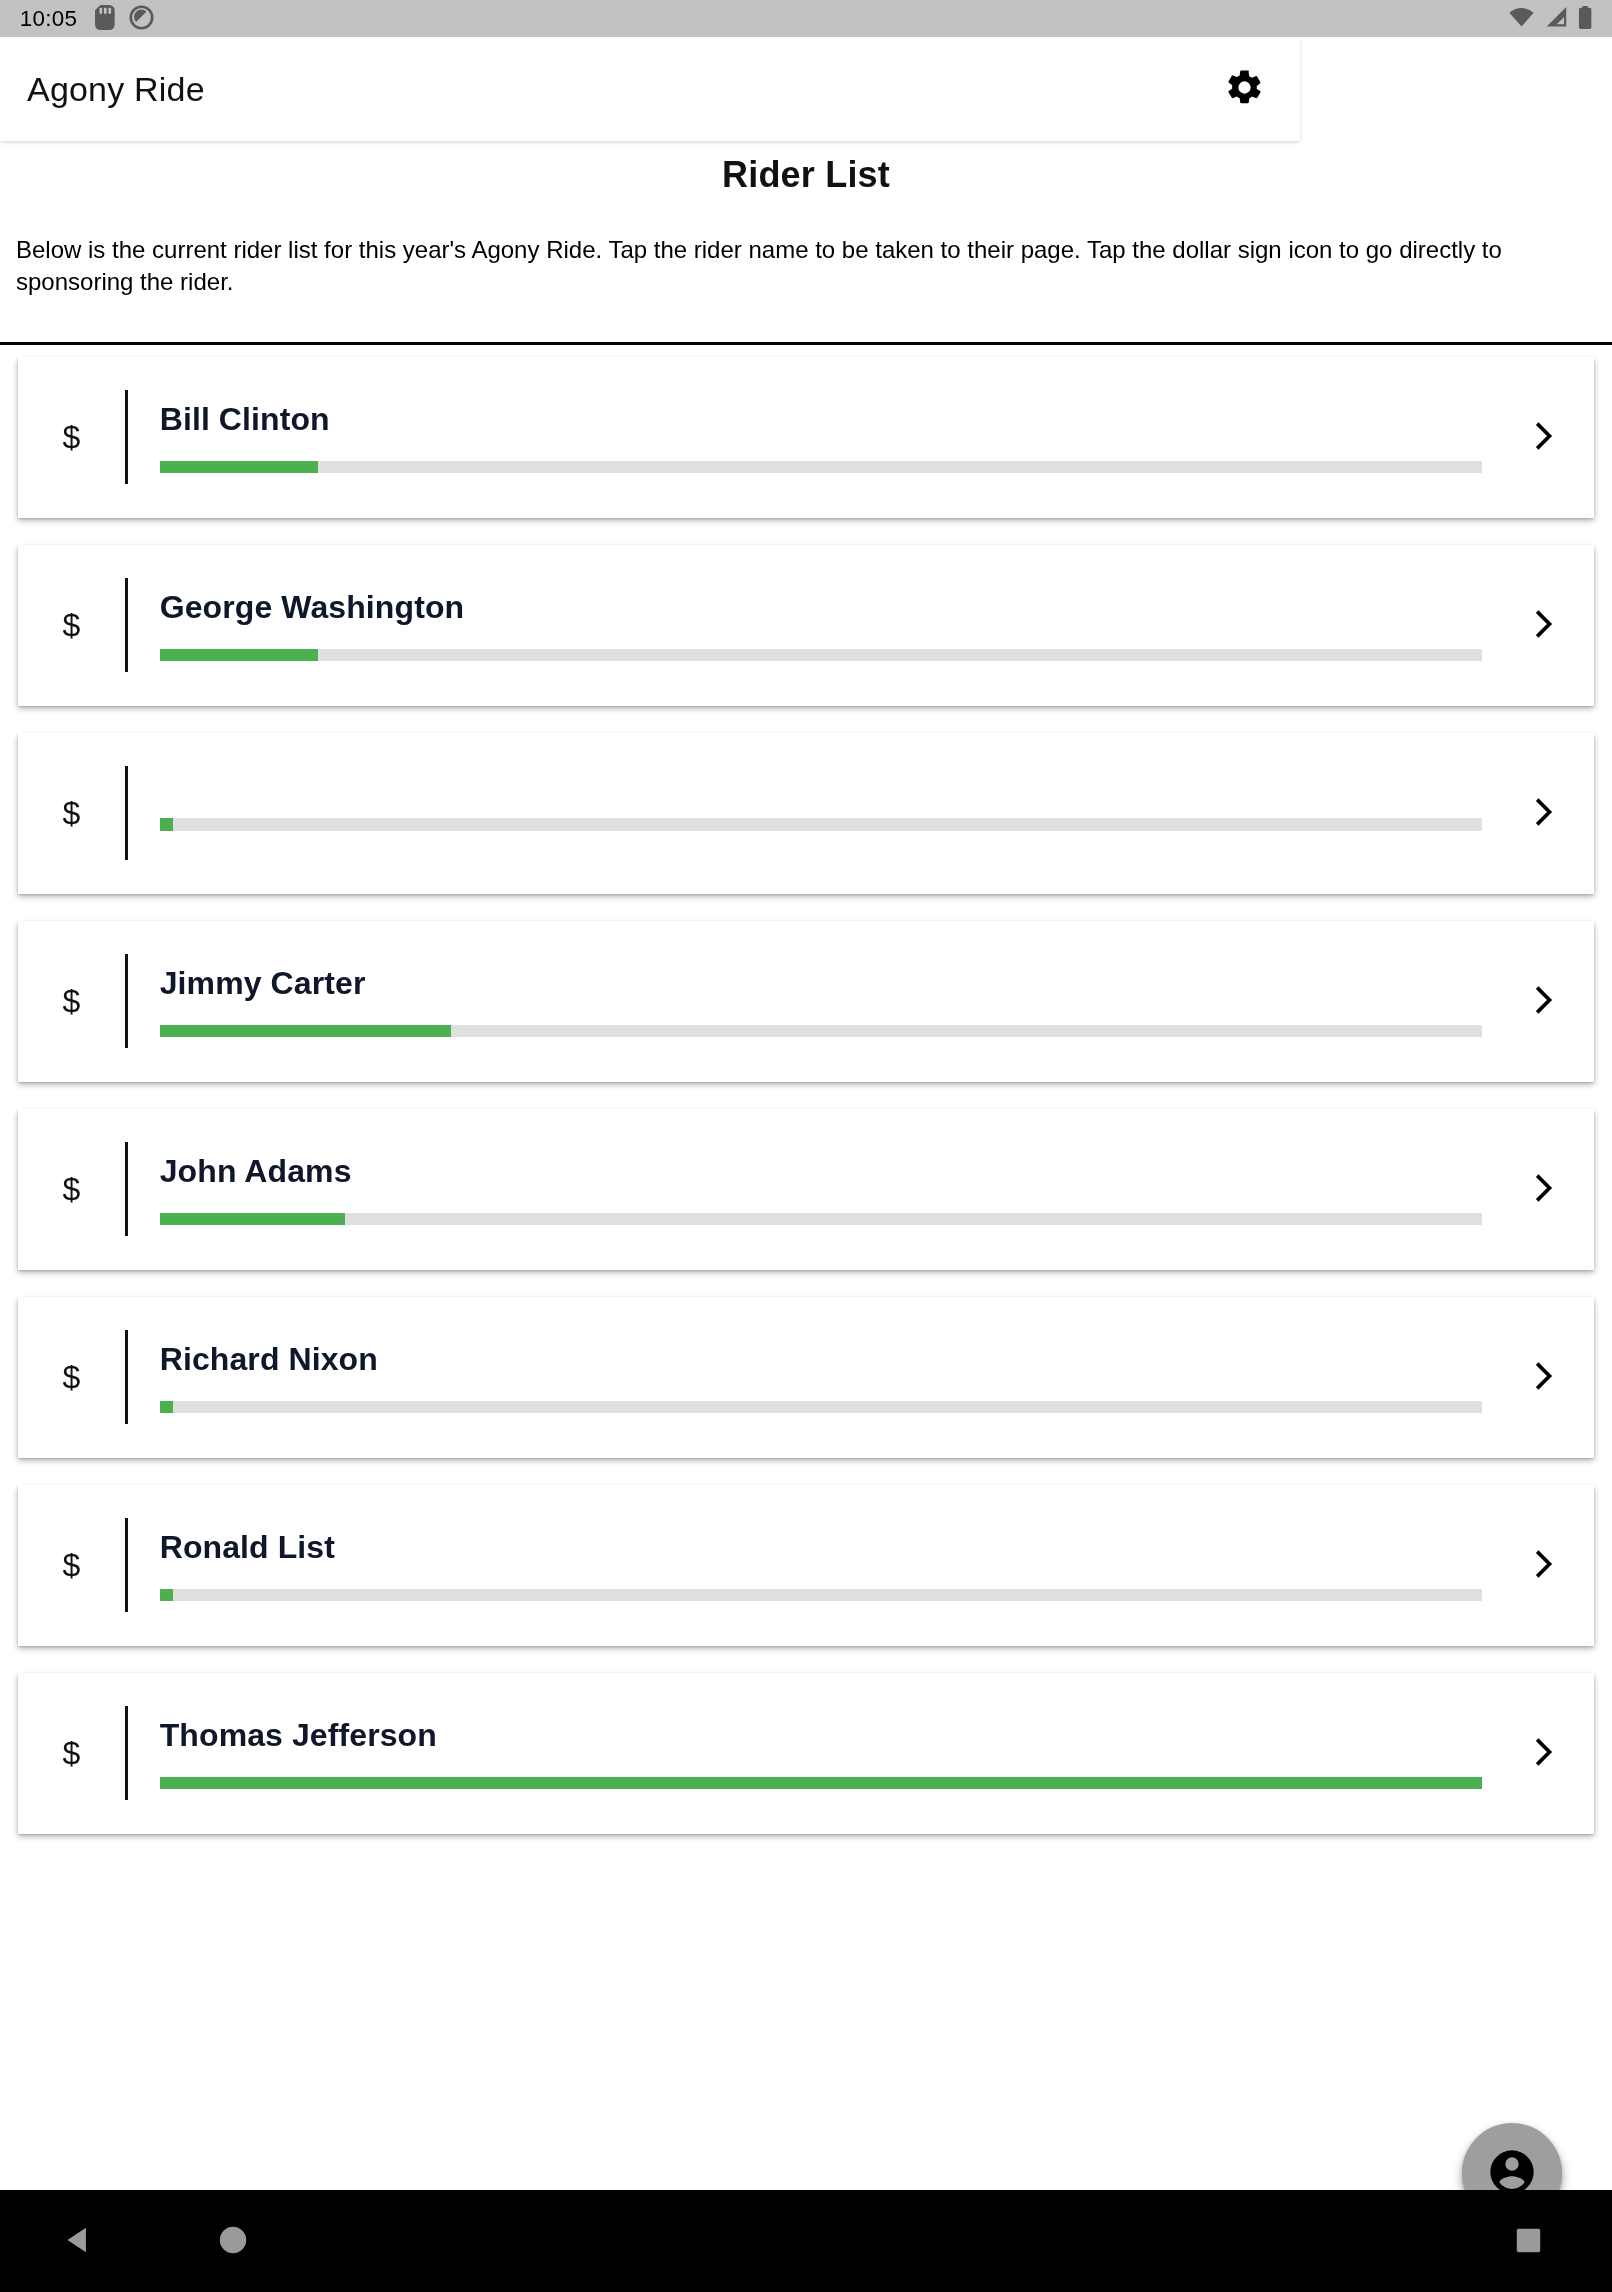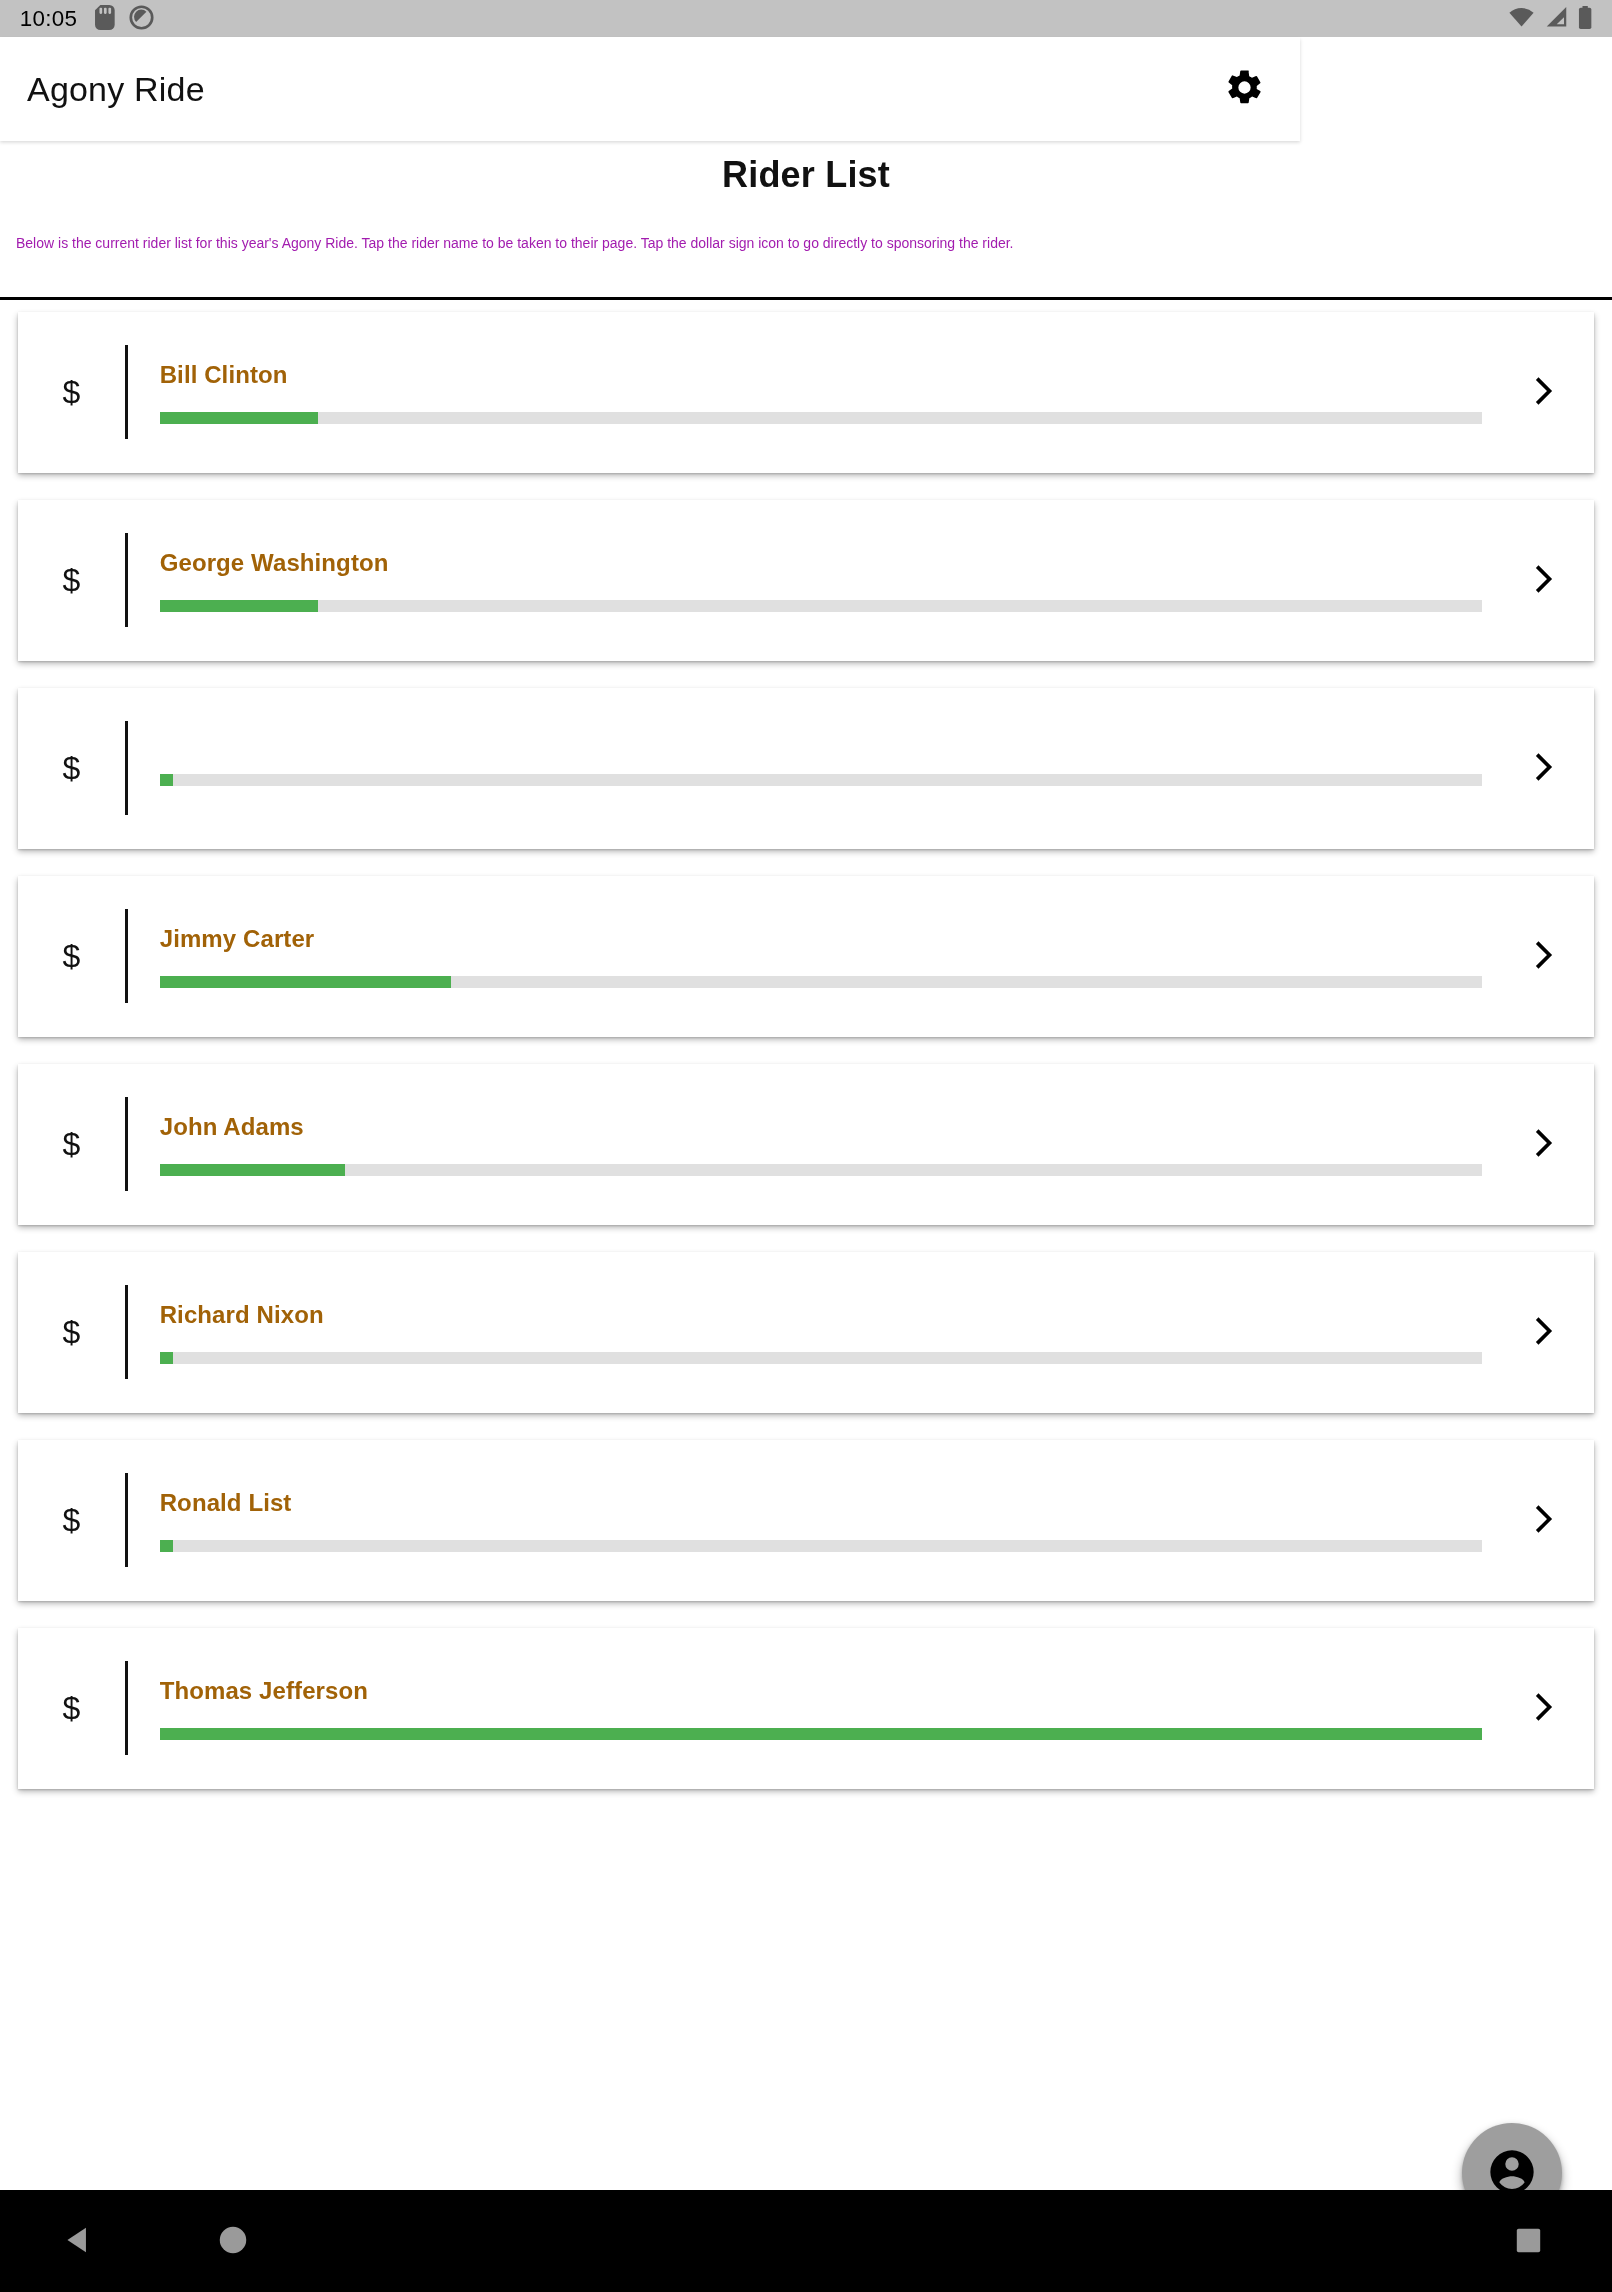--- a/index.html
+++ b/index.html
@@ -36,21 +36,21 @@
   .gear-btn { width: 57px; height: 57px; display:flex; align-items:center; justify-content:center; }
 
   
   .content { position:absolute; top: 141px; left:0; width:1612px; height: 2049px; background:#fff; }
 
   .page-title {
     text-align:center; font-size: 36px; font-weight: 700; color:#111;
     margin-top: 13px; letter-spacing: 0.2px;
   }
   .page-desc {
-    margin: 38px 16px 0 16px; font-size: 14px; line-height: 1.32; color: #a21caf;
+    margin: 38px 16px 0 16px; font-size: 24px; line-height: 1.32; color: #000000;
   }
   .hr {
     margin-top: 45px; width: 1612px; height: 2.7px; background: #000;
   }
 
   
   .card-list { padding-top: 11.6px; }
   .card {
     position: relative;
     margin: 0 18px 27px 18px;
@@ -58,21 +58,21 @@
     background: #ffffff;
     box-shadow: 0 2.7px 6.3px rgba(0,0,0,.30), 0 0.9px 1.8px rgba(0,0,0,.16);
     display: flex; align-items: center;
   }
   .dollar {
     width: 107px; min-width:107px; text-align:center;
     font-size: 32px; color:#111; font-weight: 400;
   }
   .v-divider { width: 2.7px; height: 94px; background:#111; margin-right: 32px; }
   .card-body { flex: 1 1 auto; padding-right: 0px; }
-  .rider-name { font-size: 24px; font-weight: 700; color:#a16207; letter-spacing:0.1px; }
+  .rider-name { font-size: 32px; font-weight: 700; color:#0f172a; letter-spacing:0.1px; }
   .bar-track {
     margin-top: 23px; height: 12.5px; width: 1322px; background: #e0e0e0; position: relative;
   }
   .bar-fill { position:absolute; left:0; top:0; height:100%; background:#4CAF50; }
   .chevron { width: 107px; min-width: 107px; display:flex; align-items:center; justify-content:center; }
 
   
   .fab {
     position: absolute; right: 50px; bottom: 70px;
     width: 100px; height: 100px; border-radius: 50%;

